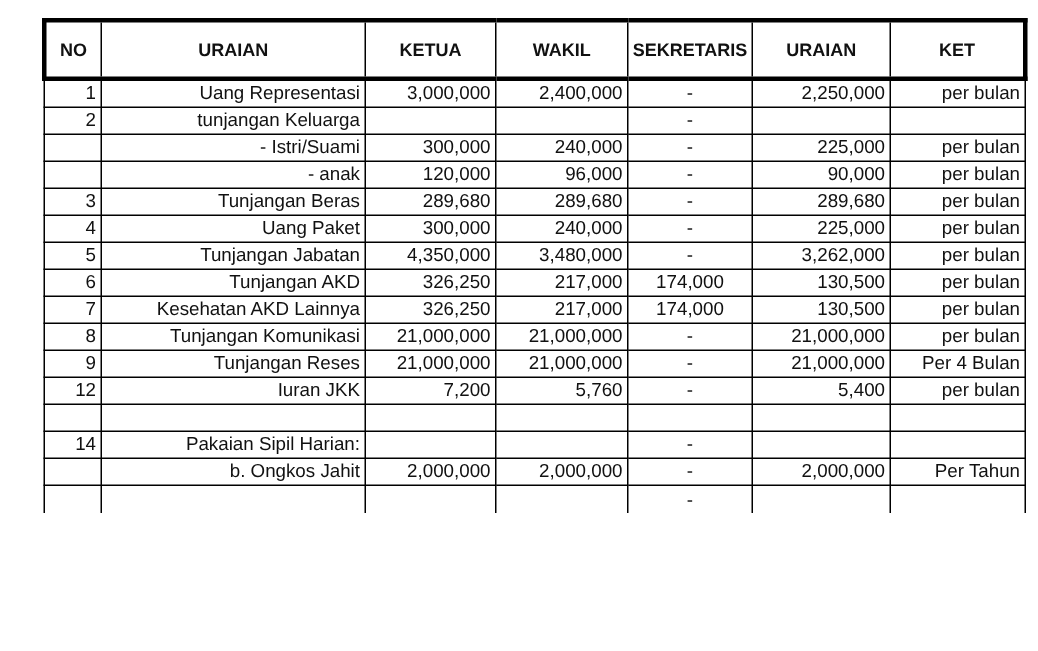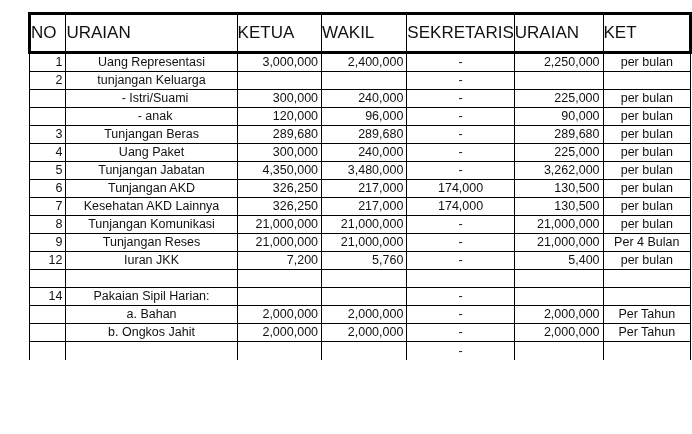--- a/index.html
+++ b/index.html
@@ -28,44 +28,44 @@
     col.c-no { width: 38px; }
     col.c-uraian { width: 176px; }
     col.c-ketua { width: 87px; }
     col.c-wakil { width: 88px; }
     col.c-sek { width: 83px; }
     col.c-ang { width: 92px; }
     col.c-ket { width: 90px; }
 
     thead th {
       height: 36px;
-      font-weight: normal;
-      font-size: 17px;
-      text-align: left;
+      font-weight: bold;
+      font-size: 12px;
+      text-align: center;
       border-top: 3px solid #000;
       border-bottom: 3px solid #000;
       border-left: 1px solid #000;
       border-right: 1px solid #000;
       padding: 0;
       white-space: nowrap;
     }
     thead th:first-child { border-left: 3px solid #000; }
     thead th:last-child { border-right: 3px solid #000; }
 
     tbody td {
       height: 17px;
       border: 1px solid #000;
       padding: 0 3px;
       white-space: nowrap;
       overflow: hidden;
       line-height: 17px;
     }
     tbody td.num { text-align: right; }
     tbody td.center { text-align: center; }
-    tbody td.left { text-align: center; }
+    tbody td.left { text-align: right; }
     tbody tr.last td { border-bottom: none; height: 18px; }
     .indent { padding-left: 10px; }
   </style>
 </head>
 <body>
 
 <div class="sheet">
   <table>
     <colgroup>
       <col class="c-no">
@@ -209,29 +209,20 @@
           <td class="num">14</td>
           <td class="left">Pakaian Sipil Harian:</td>
           <td class="num"></td>
           <td class="num"></td>
           <td class="center">-</td>
           <td class="num"></td>
           <td class="left"></td>
         </tr>
         <tr>
           <td class="num"></td>
-          <td class="left">a. Bahan</td>
-          <td class="num">2,000,000</td>
-          <td class="num">2,000,000</td>
-          <td class="center">-</td>
-          <td class="num">2,000,000</td>
-          <td class="left">Per Tahun</td>
-        </tr>
-        <tr>
-          <td class="num"></td>
           <td class="left">b. Ongkos Jahit</td>
           <td class="num">2,000,000</td>
           <td class="num">2,000,000</td>
           <td class="center">-</td>
           <td class="num">2,000,000</td>
           <td class="left">Per Tahun</td>
         </tr>
         <tr class="last">
           <td class="num"></td>
           <td class="left"></td>

